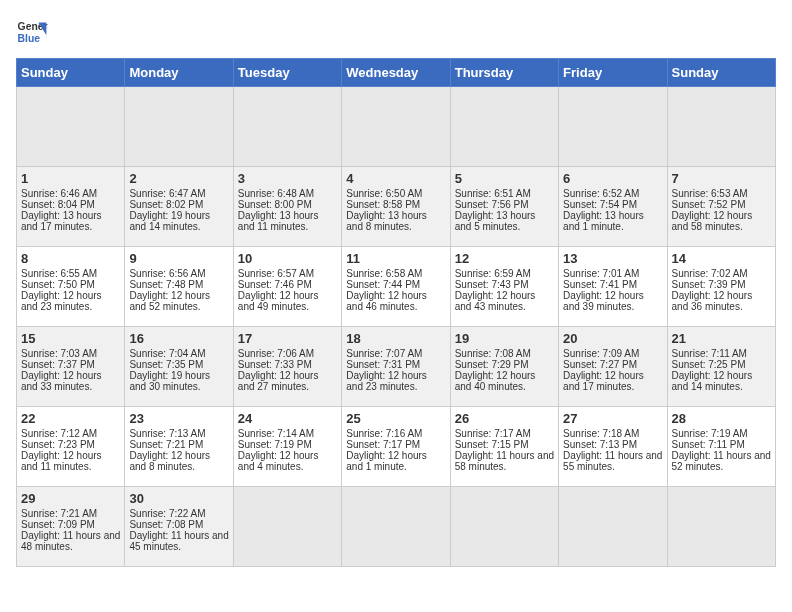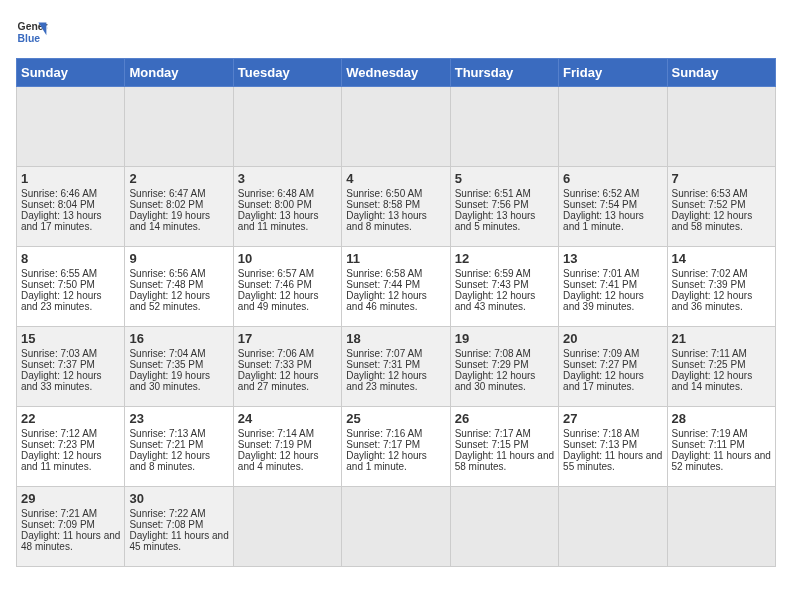--- a/index.html
+++ b/index.html
@@ -224,21 +224,21 @@
         <td>
           <span class="day-num">18</span>
           <div>Sunrise: 7:07 AM</div>
           <div>Sunset: 7:31 PM</div>
           <div>Daylight: 12 hours and 23 minutes.</div>
         </td>
         <td>
           <span class="day-num">19</span>
           <div>Sunrise: 7:08 AM</div>
           <div>Sunset: 7:29 PM</div>
-          <div>Daylight: 12 hours and 30 minutes.</div>
+          <div>Daylight: 12 hours and 40 minutes.</div>
         </td>
         <td>
           <span class="day-num">20</span>
           <div>Sunrise: 7:09 AM</div>
           <div>Sunset: 7:27 PM</div>
           <div>Daylight: 12 hours and 17 minutes.</div>
         </td>
         <td>
           <span class="day-num">21</span>
           <div>Sunrise: 7:11 AM</div>

